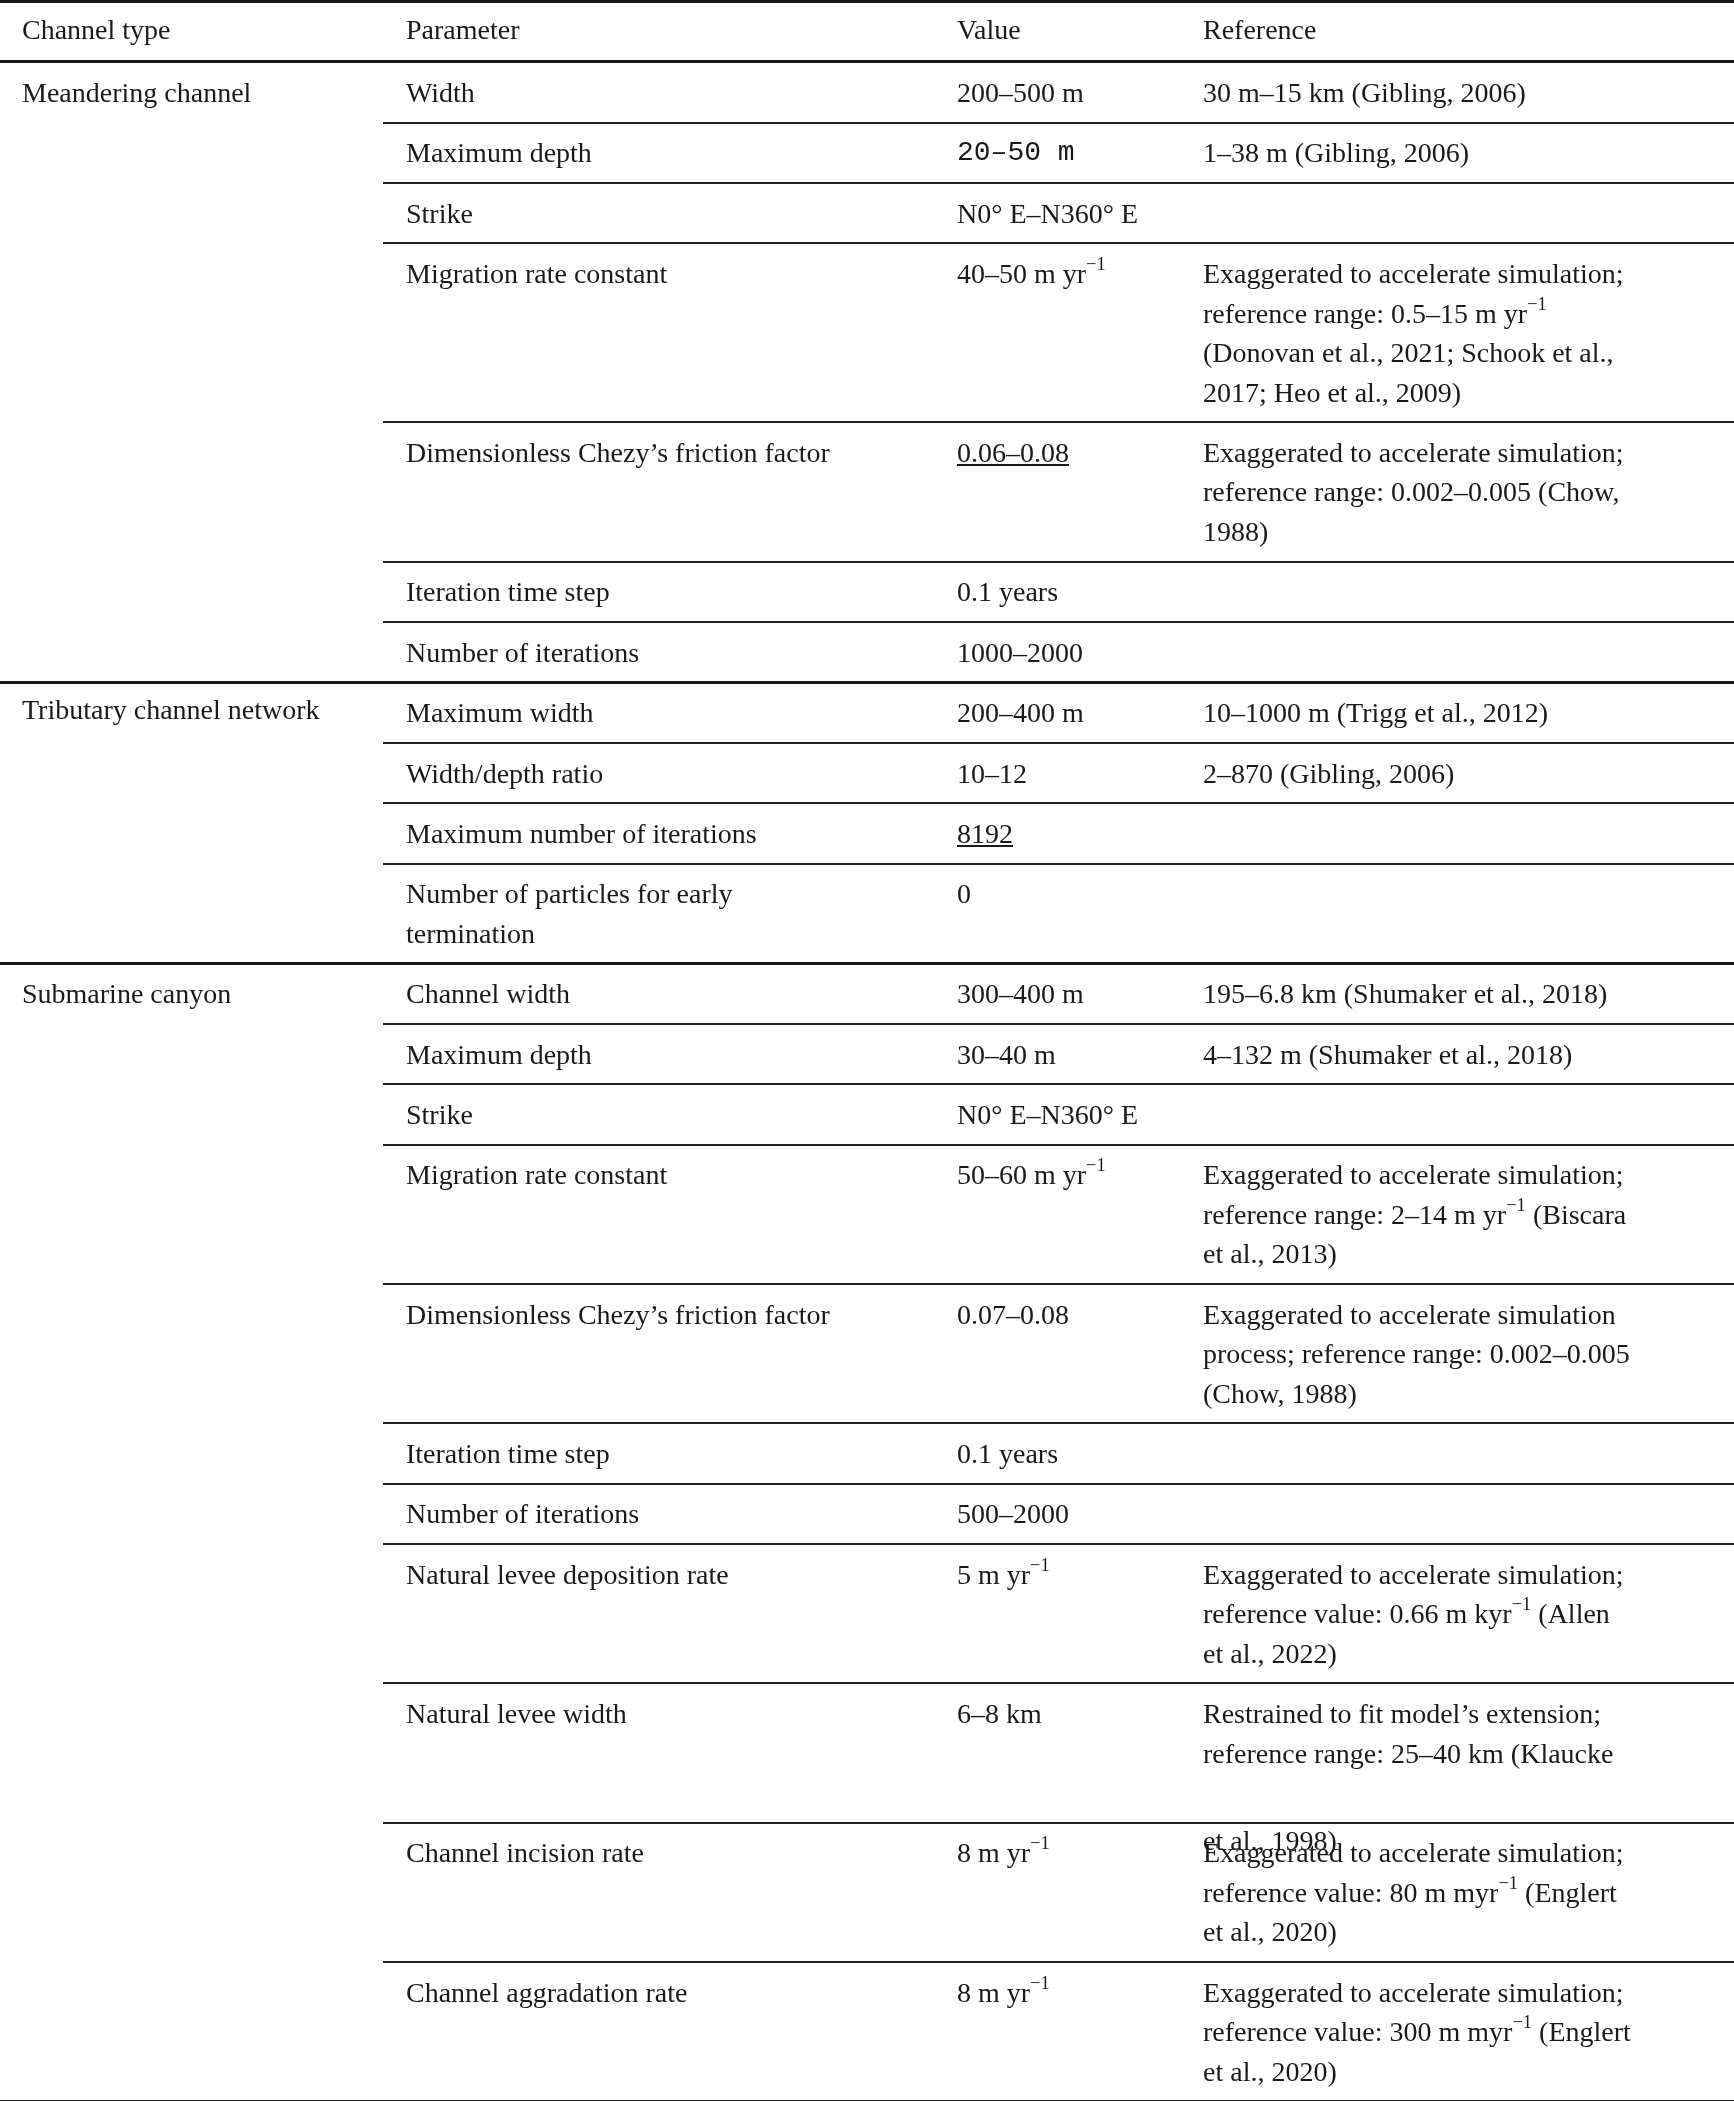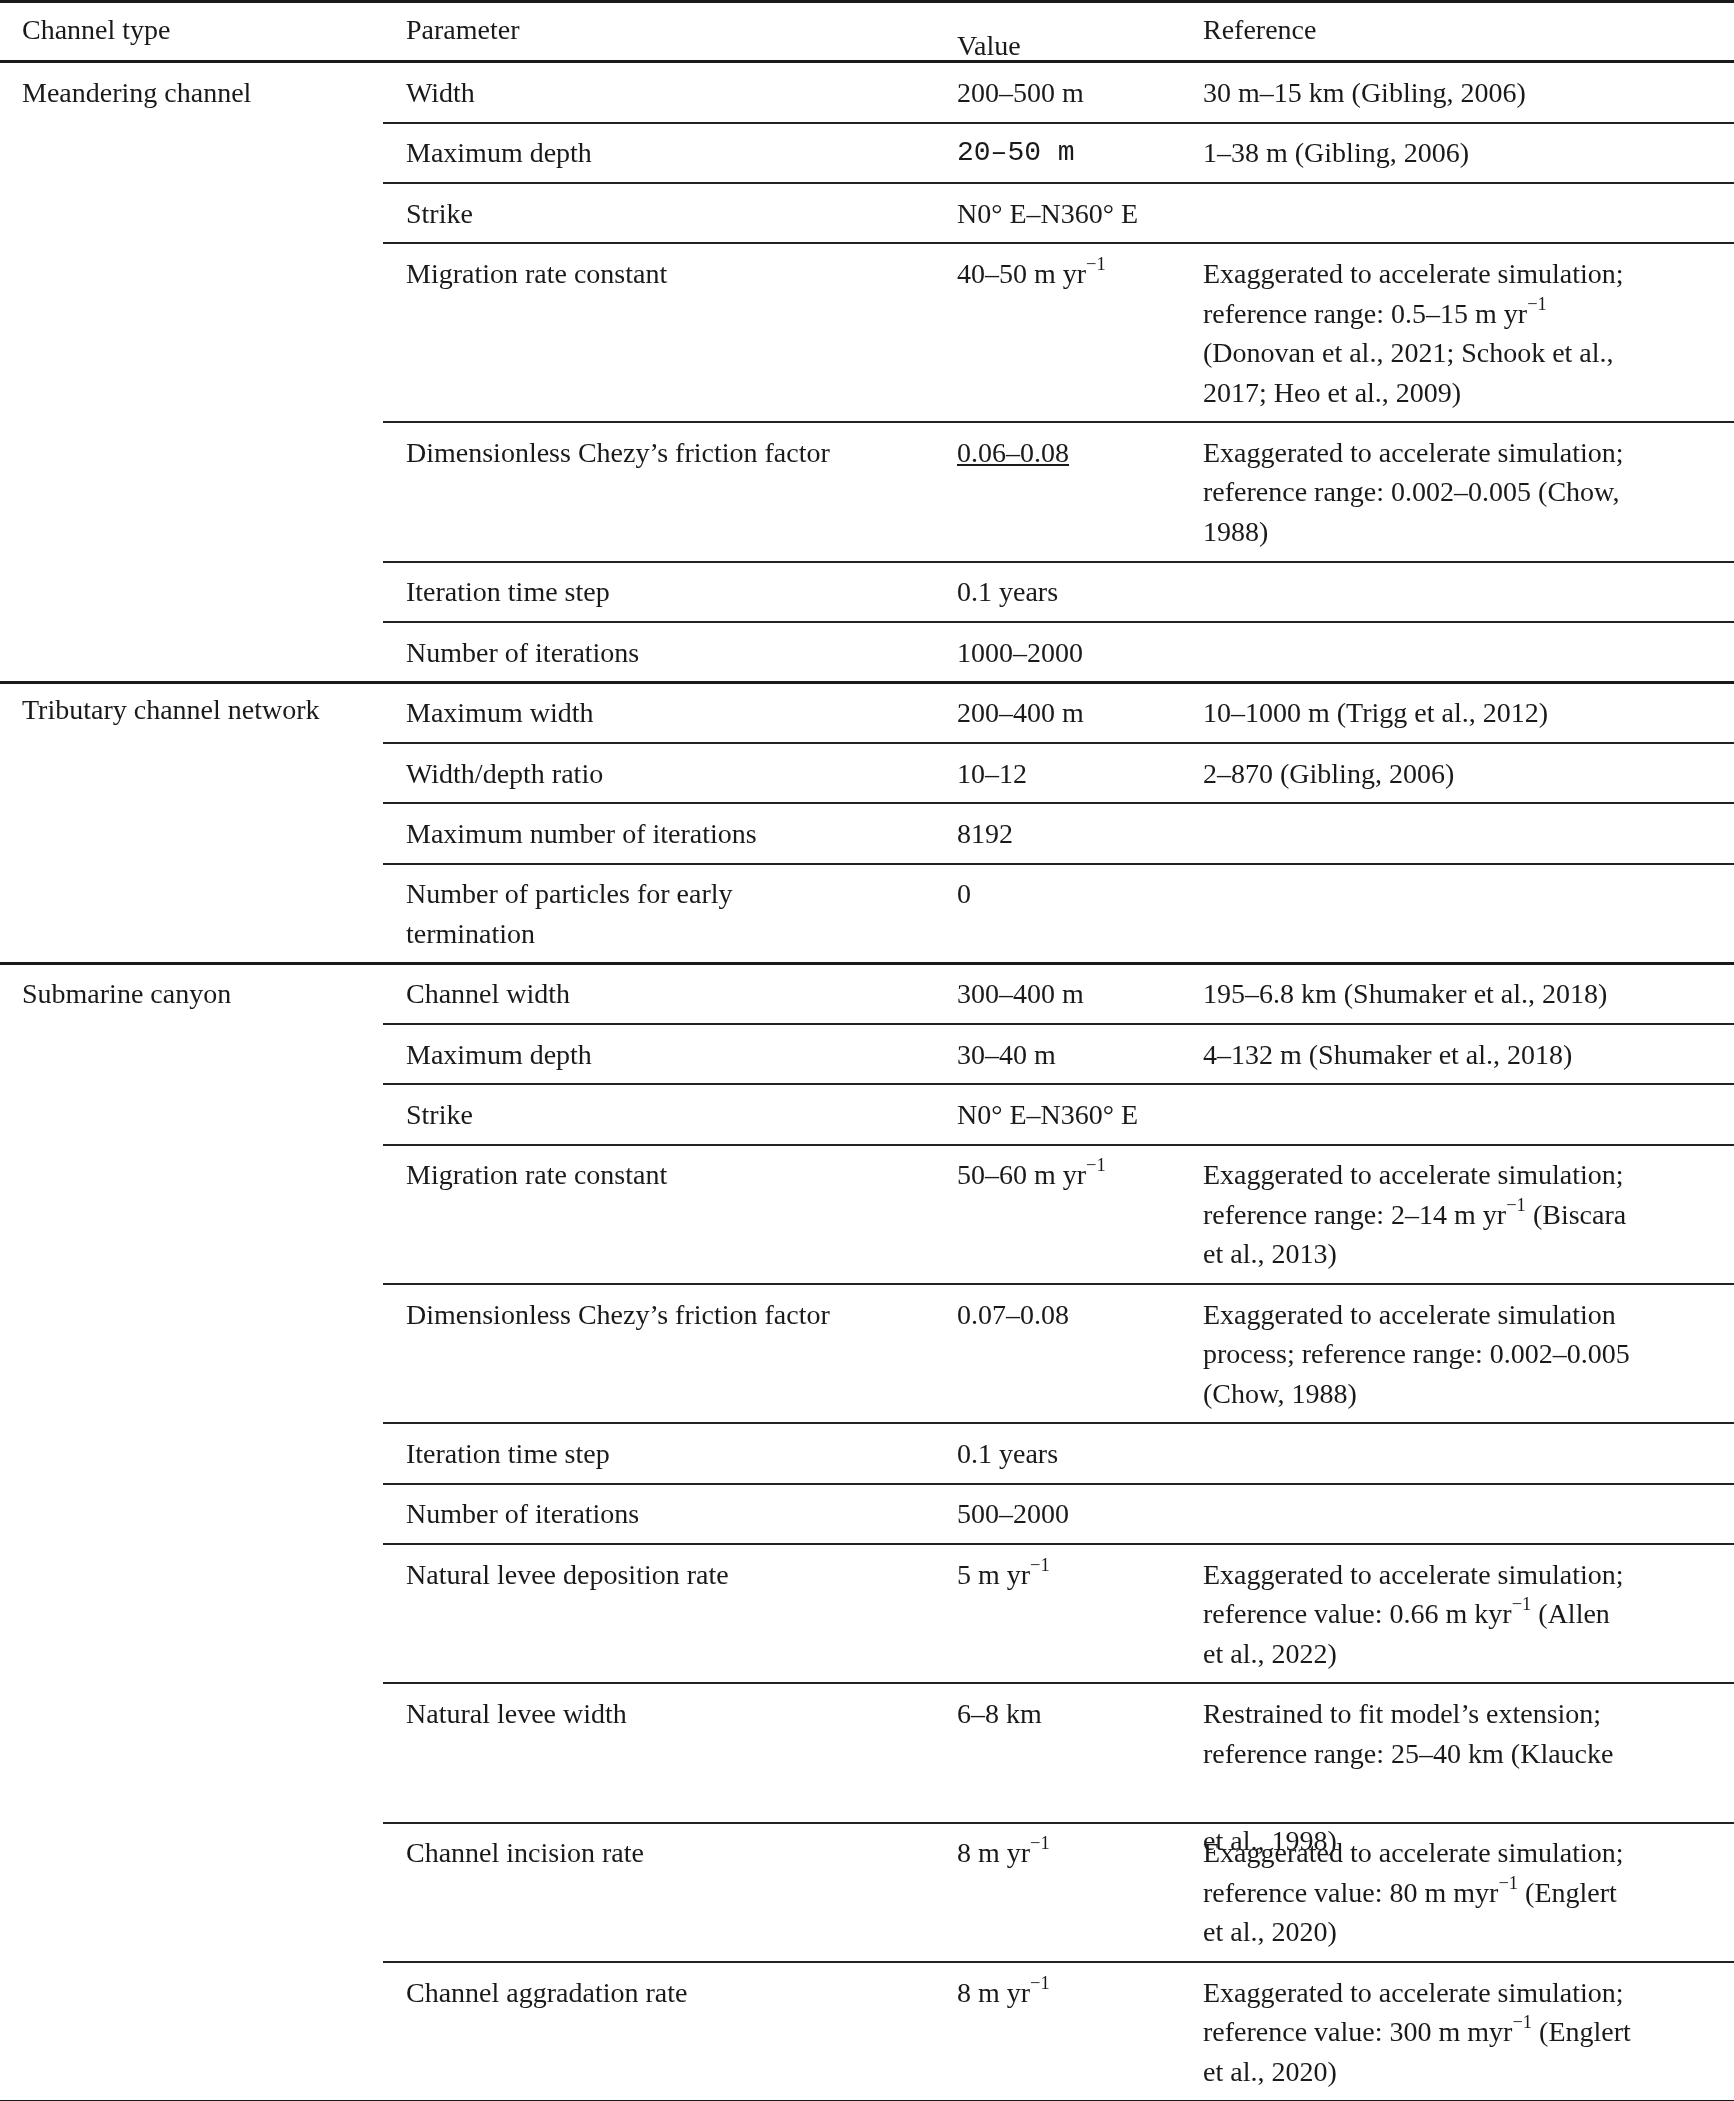--- a/index.html
+++ b/index.html
@@ -19,21 +19,21 @@
   .c4 { left: 1203px; }
   sup { font-size: 18.5px; line-height: 0; position: relative; top: -2.5px; vertical-align: super; }
 </style>
 </head>
 <body>
 
 <div class="table">
   <div class="rule thick" style="top:0px"></div>
   <div class="cell c1" style="top:10px">Channel type</div>
   <div class="cell c2" style="top:10px">Parameter</div>
-  <div class="cell c3" style="top:26px">Value</div>
+  <div class="cell c3" style="top:10px">Value</div>
   <div class="cell c4" style="top:10px">Reference</div>
   <div class="rule thick" style="top:60px"></div>
   <div id="body-rows">
       <div class="cell c1" style="top: 73px;">Meandering channel</div>
       <div class="cell c2" style="top: 73px;">Width</div>
       <div class="cell c3" style="top: 73px;">200–500 m</div>
       <div class="cell c4" style="top: 73px;">30 m–15 km (Gibling, 2006)</div>
       <div class="rule inner" style="top: 122px;"></div>
       <div class="cell c2" style="top: 133px;">Maximum depth</div>
       <div class="cell c3" style="top: 133px; font-family: Liberation Mono, monospace;">20–50 m</div>
@@ -64,21 +64,21 @@
       <div class="cell c1" style="top: 690px;">Tributary channel network</div>
       <div class="cell c2" style="top: 693px;">Maximum width</div>
       <div class="cell c3" style="top: 693px;">200–400 m</div>
       <div class="cell c4" style="top: 693px;">10–1000 m (Trigg et al., 2012)</div>
       <div class="rule inner" style="top: 742px;"></div>
       <div class="cell c2" style="top: 754px;">Width/depth ratio</div>
       <div class="cell c3" style="top: 754px;">10–12</div>
       <div class="cell c4" style="top: 754px;">2–870 (Gibling, 2006)</div>
       <div class="rule inner" style="top: 802px;"></div>
       <div class="cell c2" style="top: 814px;">Maximum number of iterations</div>
-      <div class="cell c3" style="top: 814px;">8192</div>
+      <div class="cell c3" style="top: 814px; text-decoration: underline;">8192</div>
       <div class="rule inner" style="top: 863px;"></div>
       <div class="cell c2" style="top: 874px;">Number of particles for early</div>
       <div class="cell c2" style="top: 914px;">termination</div>
       <div class="cell c3" style="top: 874px;">0</div>
       <div class="rule thick" style="top: 962px;"></div>
       <div class="cell c1" style="top: 974px;">Submarine canyon</div>
       <div class="cell c2" style="top: 974px;">Channel width</div>
       <div class="cell c3" style="top: 974px;">300–400 m</div>
       <div class="cell c4" style="top: 974px;">195–6.8 km (Shumaker et al., 2018)</div>
       <div class="rule inner" style="top: 1023px;"></div>

